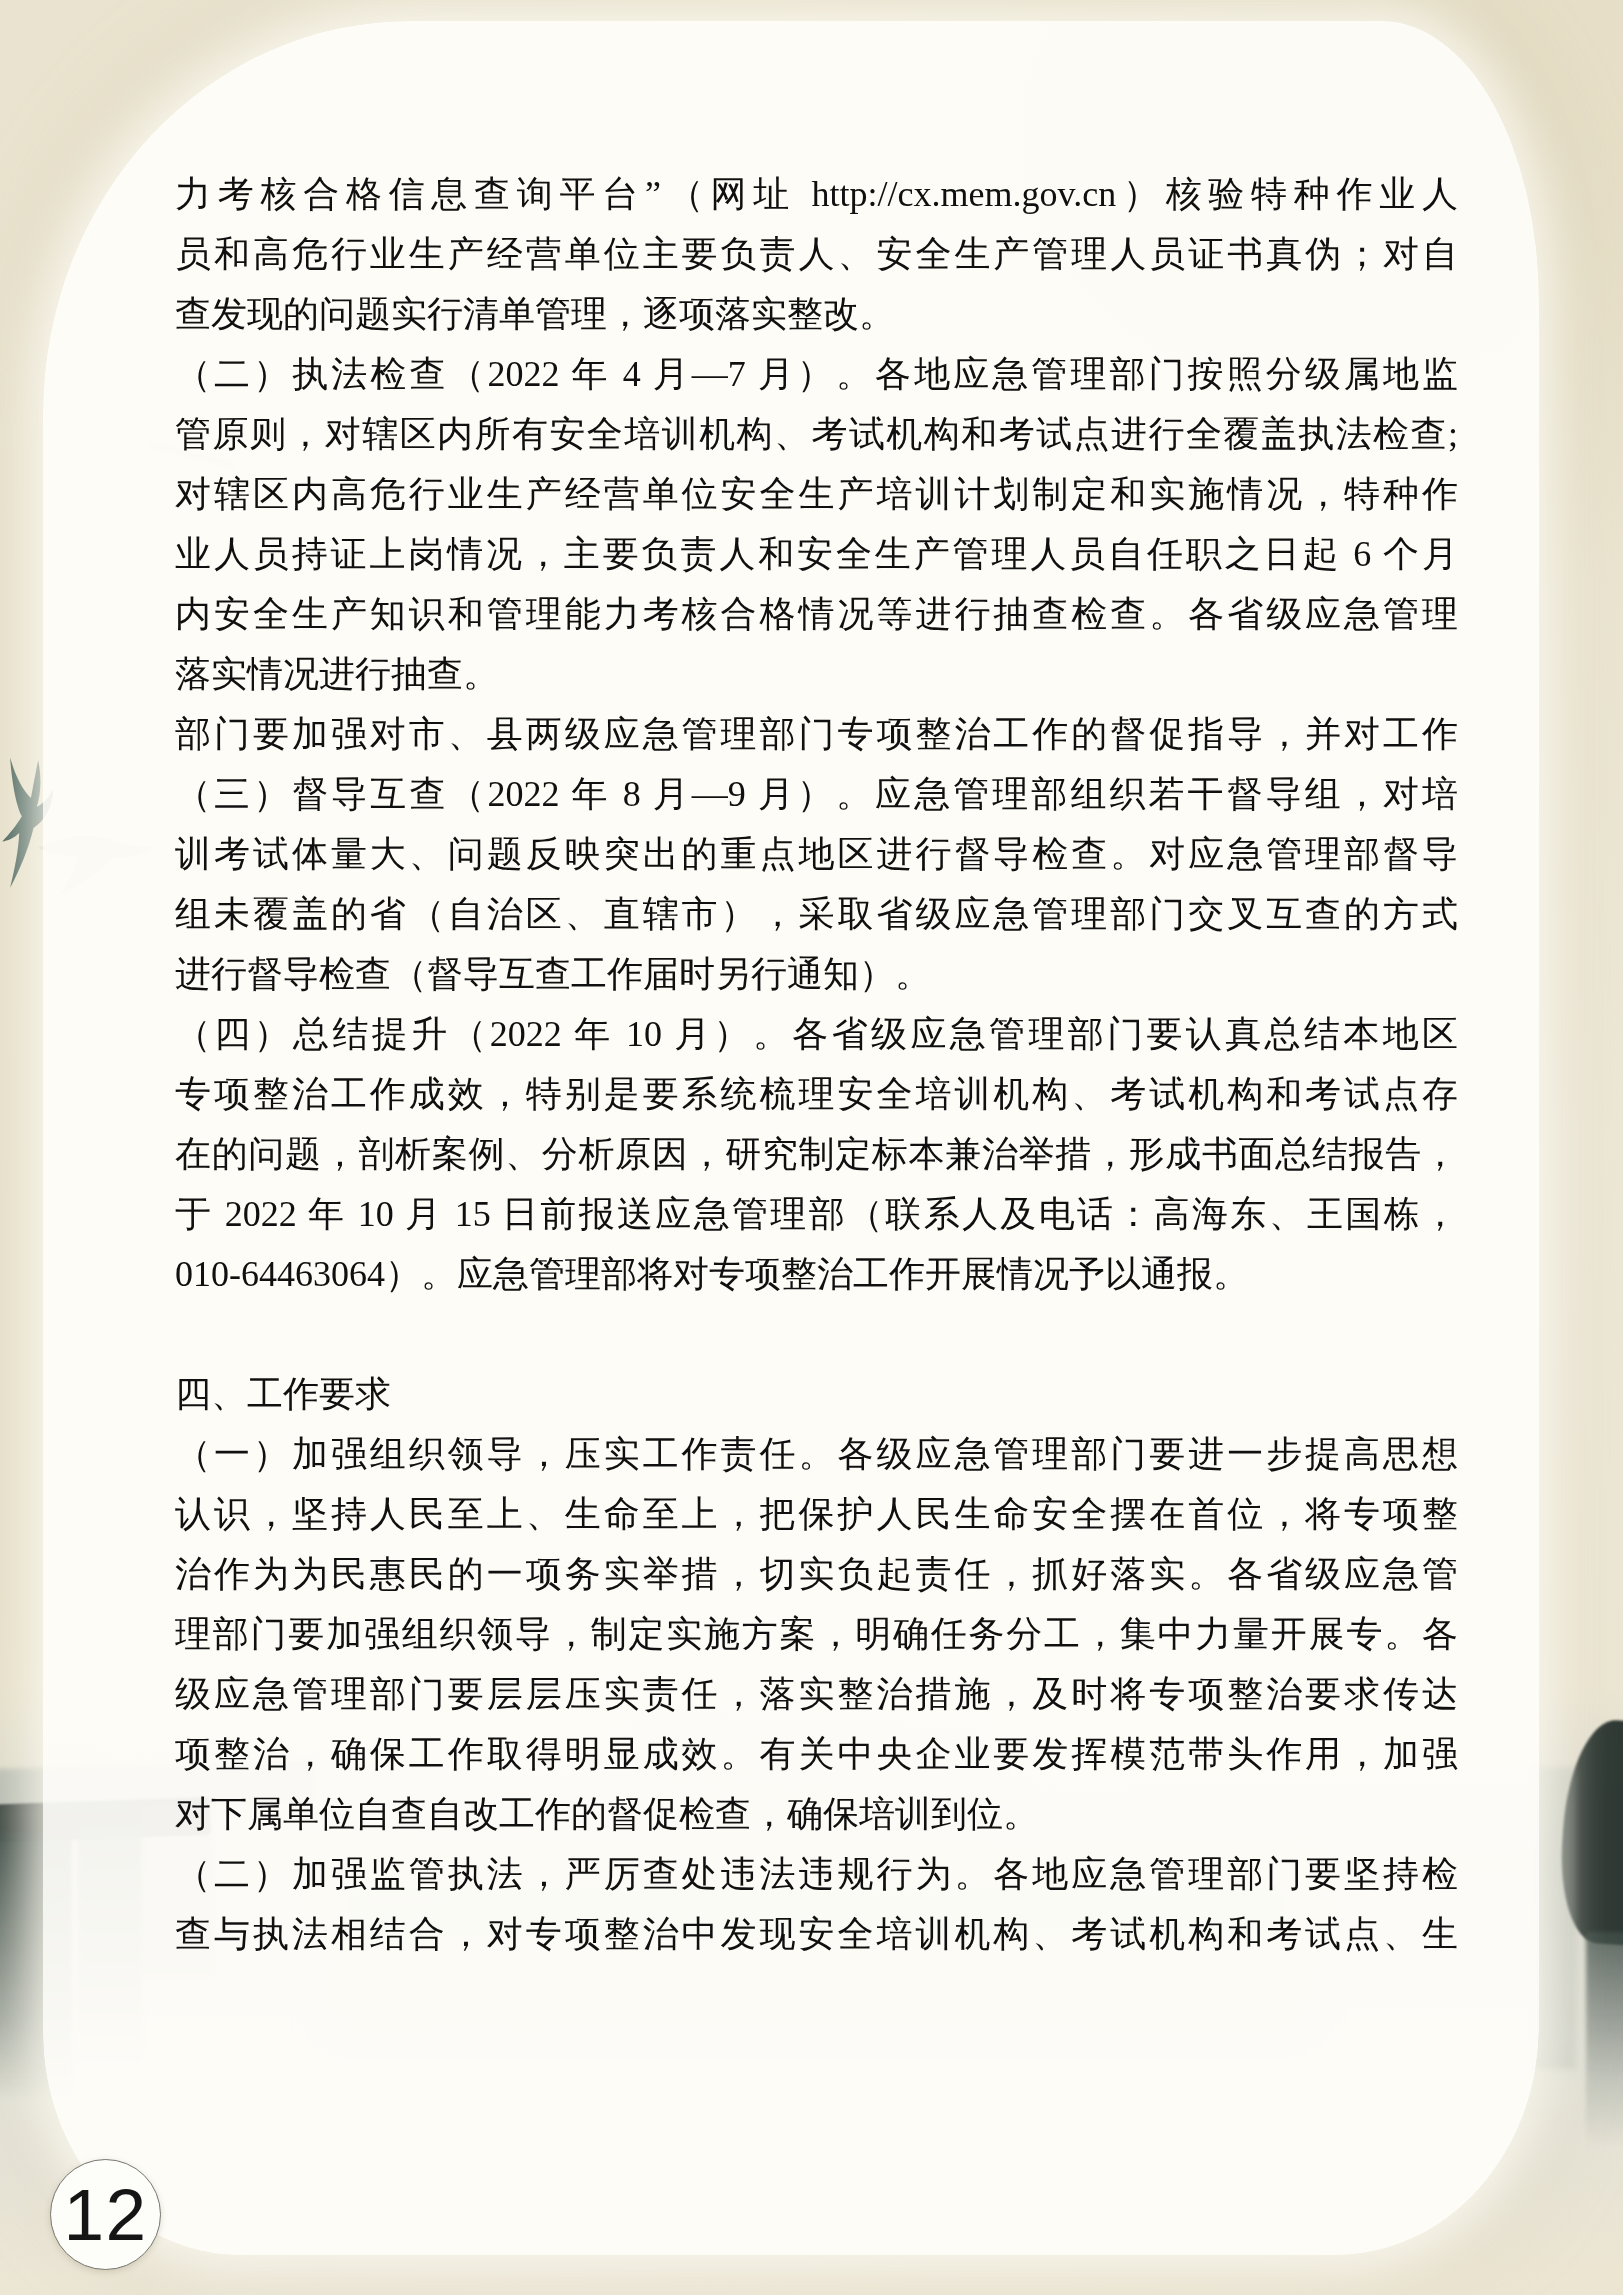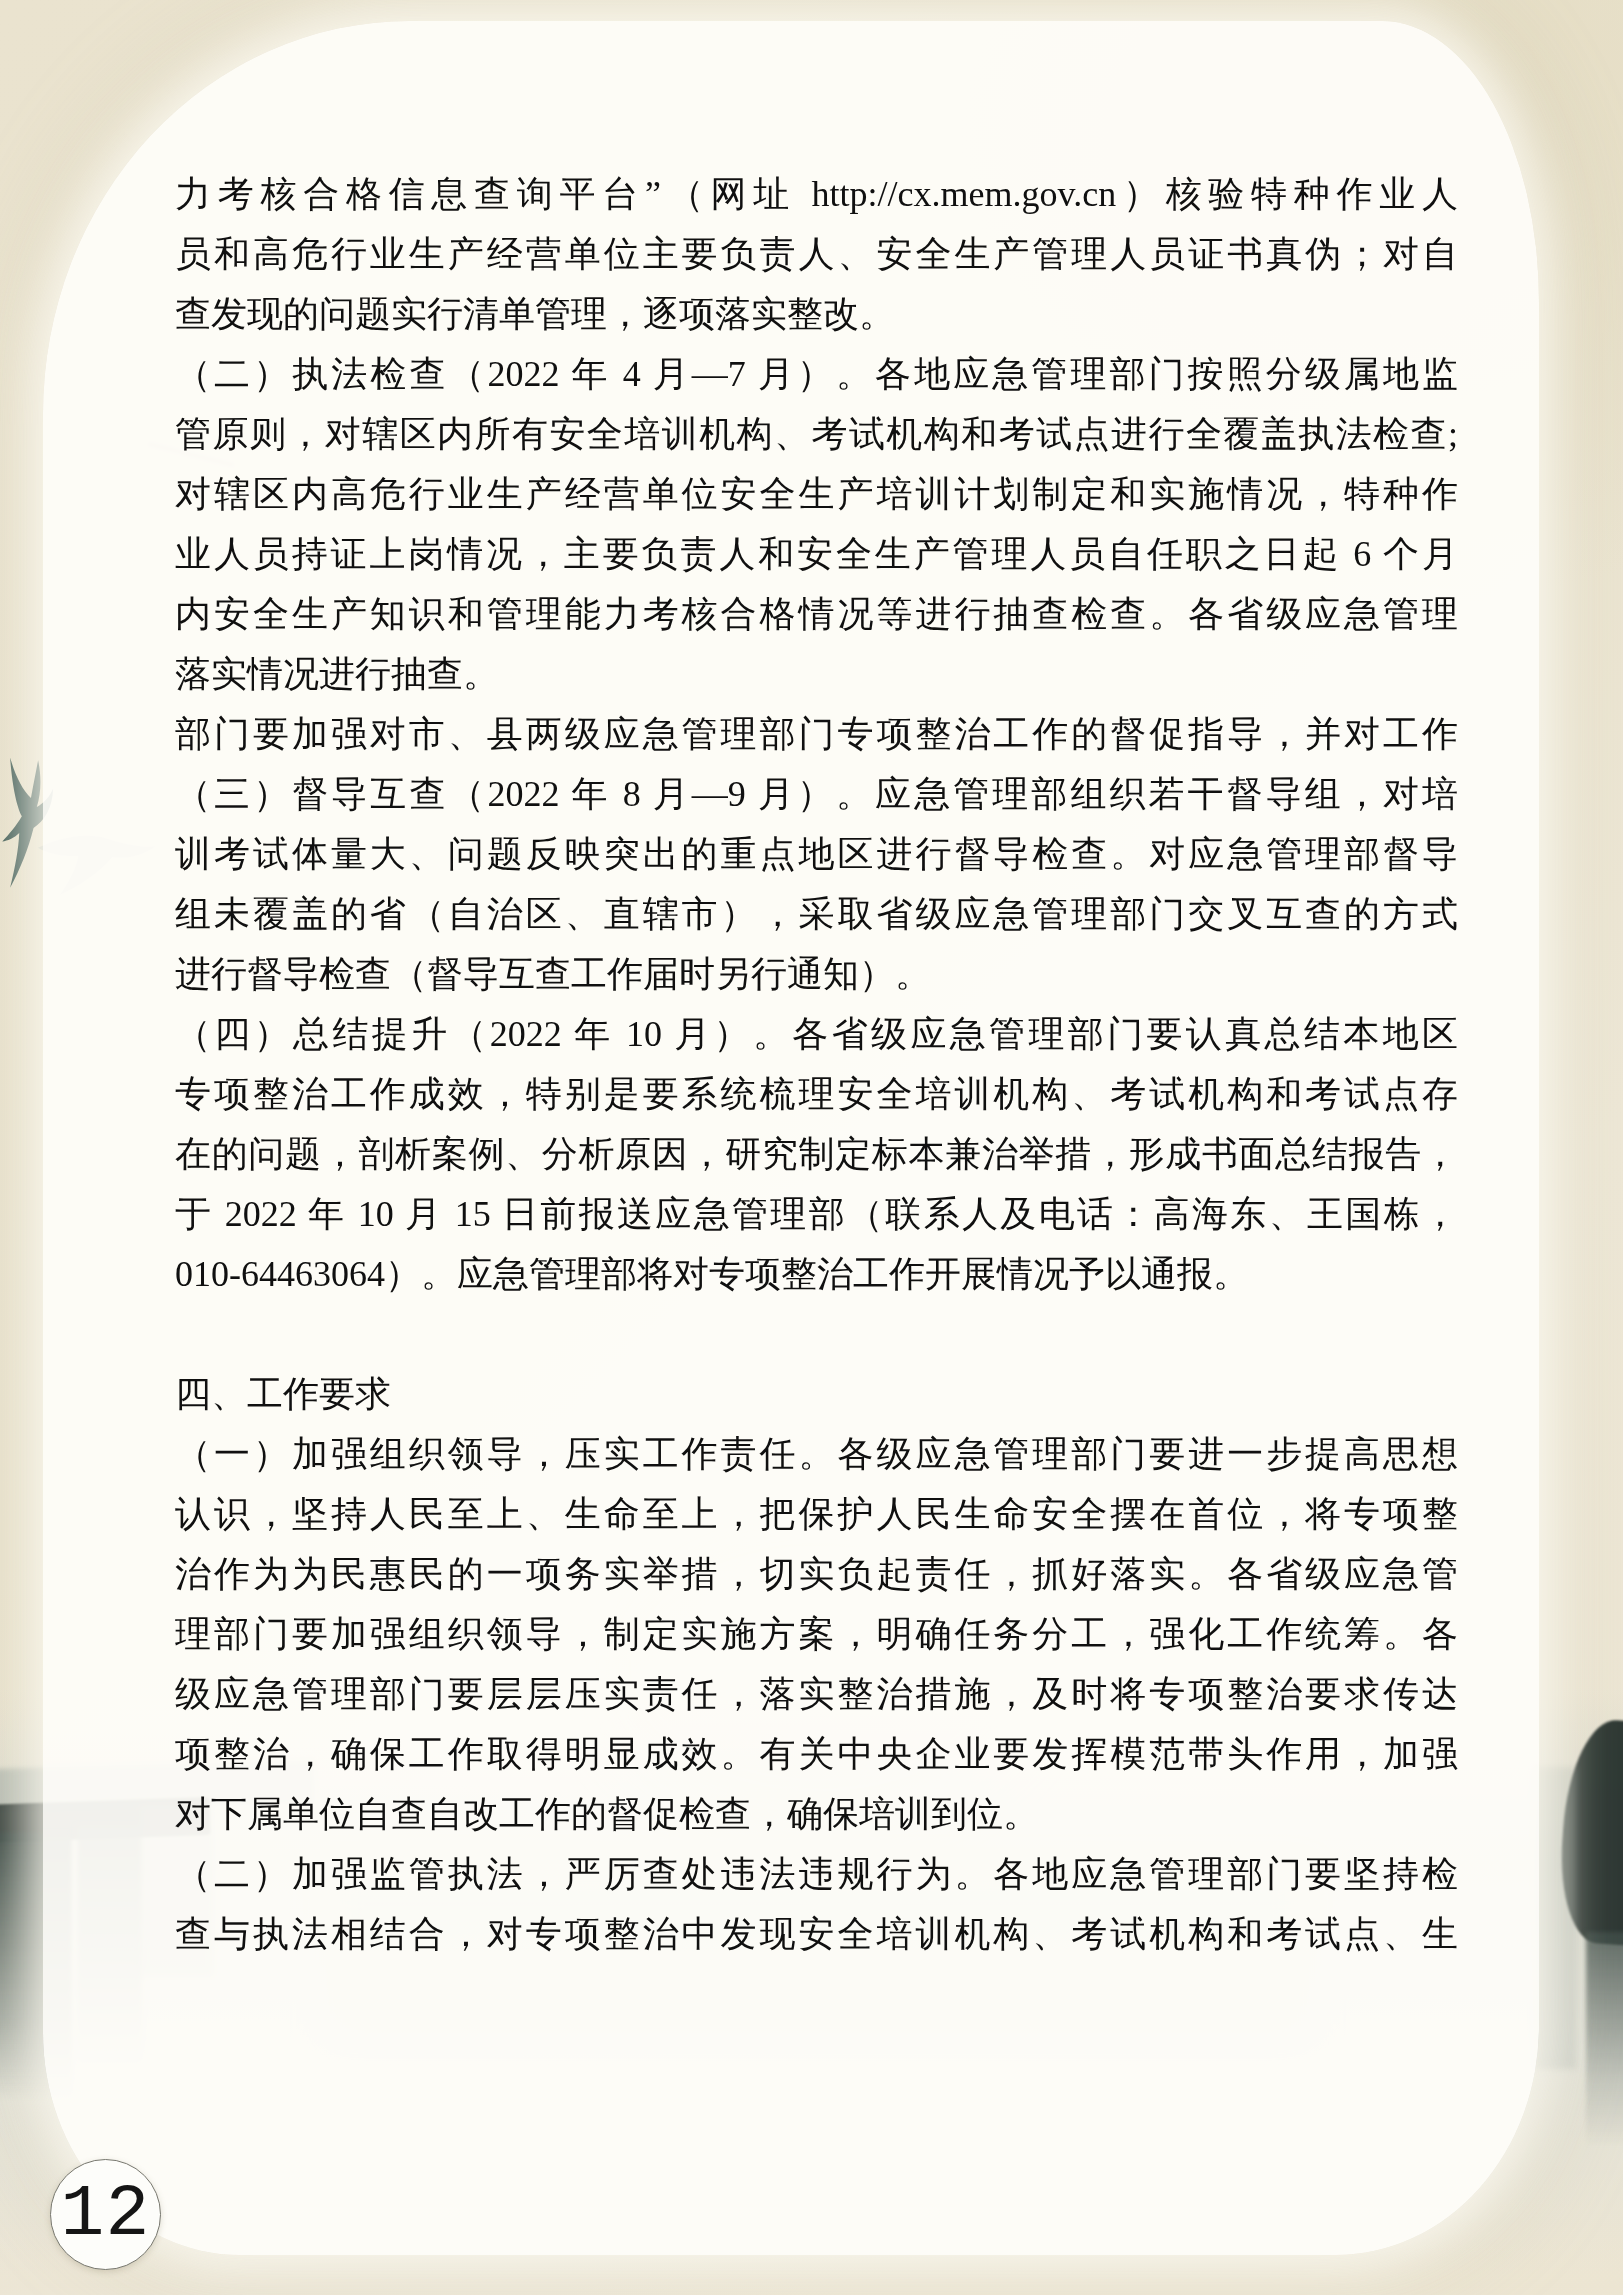--- a/index.html
+++ b/index.html
@@ -68,21 +68,21 @@
   .line.blank { height: 60px; }
 
   
   .pagenum {
     position: absolute; z-index: 5; left: 50px; top: 2159px; width: 109px; height: 109px;
     border-radius: 50%; background: #fdfdfa; border: 1.3px solid var(--badge-border);
     display: flex; align-items: center; justify-content: center;
     box-shadow: 0 2px 6.5px rgba(120,110,80,.22);
   }
   .pagenum span {
-    font-family: Liberation Mono, monospace;
+    font-family: Liberation Sans, sans-serif;
     font-size: 73px; line-height: 1; color: #151515; letter-spacing: 1.3px;
   }
 </style>
 </head>
 <body>
 
 <div class="page">
 
   <div class="bg">
     <div class="photo-band"></div>
@@ -134,21 +134,21 @@
       <div class="line fill">（四）总结提升（2022 年 10 月）。各省级应急管理部门要认真总结本地区</div>
       <div class="line fill">专项整治工作成效，特别是要系统梳理安全培训机构、考试机构和考试点存</div>
       <div class="line fill">在的问题，剖析案例、分析原因，研究制定标本兼治举措，形成书面总结报告，</div>
       <div class="line fill">于 2022 年 10 月 15 日前报送应急管理部（联系人及电话：高海东、王国栋，</div>
       <div class="line">010-64463064）。应急管理部将对专项整治工作开展情况予以通报。</div>
       <div class="line blank"></div>
       <div class="line">四、工作要求</div>
       <div class="line fill">（一）加强组织领导，压实工作责任。各级应急管理部门要进一步提高思想</div>
       <div class="line fill">认识，坚持人民至上、生命至上，把保护人民生命安全摆在首位，将专项整</div>
       <div class="line fill">治作为为民惠民的一项务实举措，切实负起责任，抓好落实。各省级应急管</div>
-      <div class="line fill">理部门要加强组织领导，制定实施方案，明确任务分工，强化工作统筹。各</div>
+      <div class="line fill">理部门要加强组织领导，制定实施方案，明确任务分工，集中力量开展专。各</div>
       <div class="line fill">级应急管理部门要层层压实责任，落实整治措施，及时将专项整治要求传达</div>
       <div class="line fill">项整治，确保工作取得明显成效。有关中央企业要发挥模范带头作用，加强</div>
       <div class="line">对下属单位自查自改工作的督促检查，确保培训到位。</div>
       <div class="line fill">（二）加强监管执法，严厉查处违法违规行为。各地应急管理部门要坚持检</div>
       <div class="line fill">查与执法相结合，对专项整治中发现安全培训机构、考试机构和考试点、生</div>
     </div>
 
   <div class="pagenum">
     <span>12</span>
   </div>

